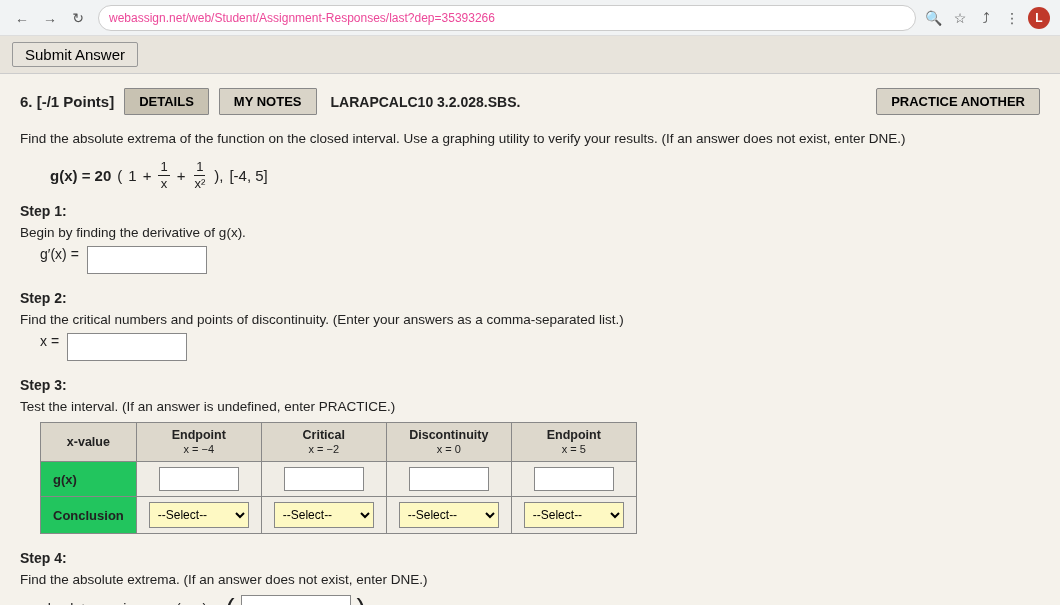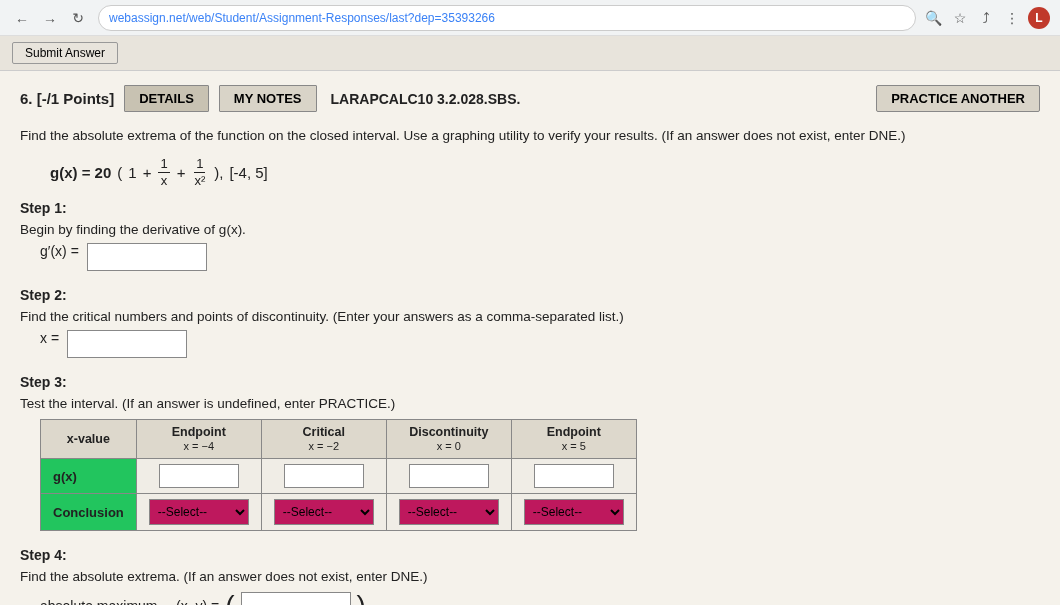--- a/index.html
+++ b/index.html
@@ -37,41 +37,41 @@
     .url-bar {
       flex: 1;
       height: 26px;
       border: 1px solid #ccc;
       border-radius: 13px;
       background: white;
       display: flex;
       align-items: center;
       padding: 0 10px;
       font-size: 12px;
-      color: #3b82f6;
+      color: #ec4899;
     }
     .browser-icons {
       display: flex; gap: 6px; align-items: center;
     }
     .browser-icon {
       width: 20px; height: 20px;
       display: flex; align-items: center; justify-content: center;
       font-size: 14px; color: #555; cursor: pointer;
     }
 
     .submit-bar {
       background: #e8e4dc;
       padding: 6px 12px;
       border-bottom: 1px solid #ccc;
     }
     .submit-btn {
       background: #e8e4dc;
       border: 1px solid #999;
       padding: 3px 12px;
-      font-size: 12px;
+      font-size: 15px;
       cursor: pointer;
       border-radius: 2px;
     }
 
     .main-content {
       background: #f5f2eb;
       padding: 14px 20px;
       min-height: 560px;
     }
 
@@ -197,21 +197,21 @@
     .cell-input {
       border: 1px solid #888;
       background: white;
       width: 80px;
       height: 24px;
       padding: 2px 4px;
       font-size: 12px;
     }
     .select-dd {
       border: 1px solid #888;
-      background: #be185d;
+      background: #fef9c3;
       padding: 2px 4px;
       font-size: 12px;
       width: 100px;
       height: 26px;
       cursor: pointer;
     }
 
     .step4-row {
       display: flex;
       align-items: center;

